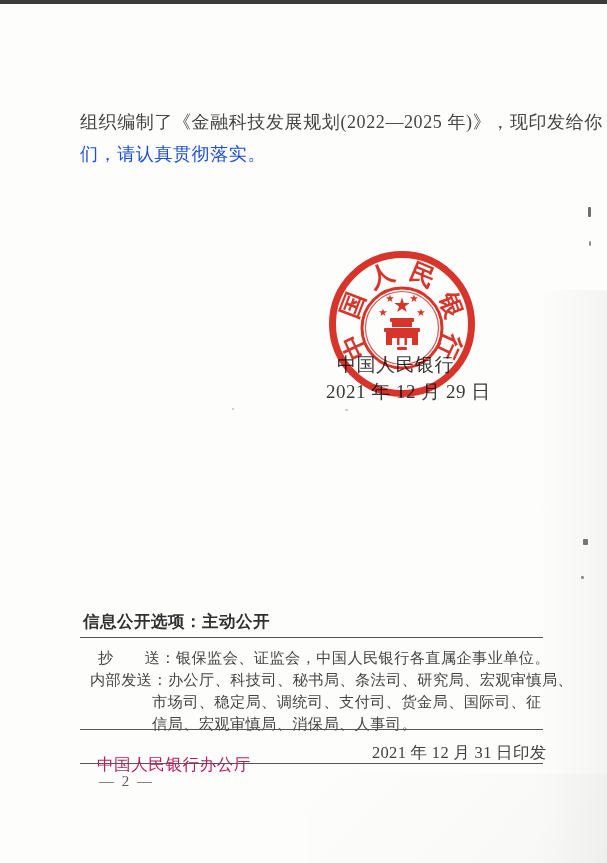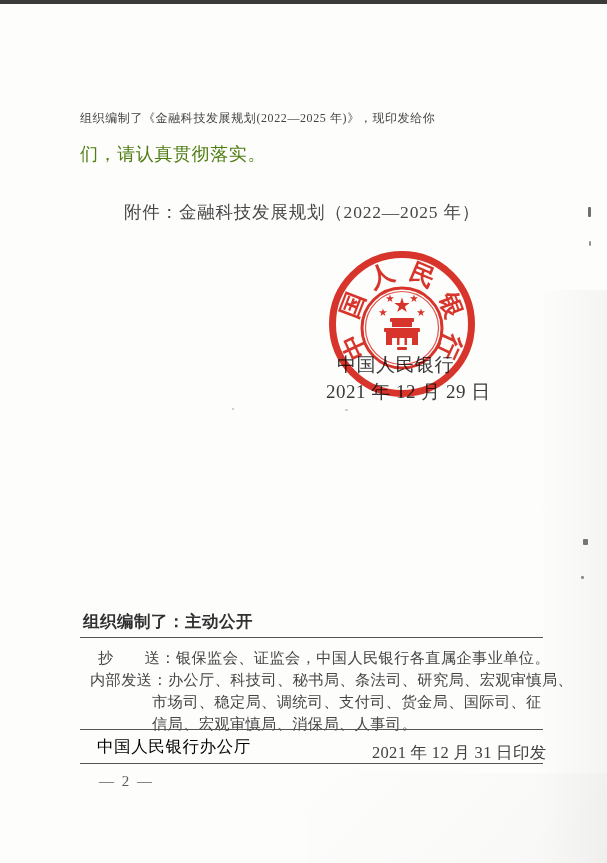--- a/index.html
+++ b/index.html
@@ -5,22 +5,22 @@
   html,body { margin:0; padding:0; background:#e9e9e9; }
   .page {
     position:relative; width:607px; height:863px; margin:0 auto;
     background:#fdfdfc; overflow:hidden;
     font-family:"Liberation Serif","DejaVu Serif",serif;
     color:#3f3f3f;
   }
   .topbar { position:absolute; left:0; top:0; width:607px; height:4px; background:#3b3b3b; }
 
   .txt { position:absolute; white-space:nowrap; }
-  .body-line1 { left:80px;  top:110px; font-size:12px; letter-spacing:0.6px; color:#444; }
-  .body-line2 { left:80px;  top:142px; font-size:18px; letter-spacing:0.6px; color:#4d7c0f; }
+  .body-line1 { left:80px;  top:110px; font-size:18px; letter-spacing:0.6px; color:#444; }
+  .body-line2 { left:80px;  top:142px; font-size:18px; letter-spacing:0.6px; color:#1d4ed8; }
   .attachment { left:124px; top:200px; font-size:17.5px; letter-spacing:0.8px; color:#474747; }
 
   .seal {
     position:absolute; left:326px; top:248px; width:152px; height:152px;
     mix-blend-mode:multiply; opacity:0.94;
   }
   .seal svg { width:152px; height:152px; display:block; }
   .seal-char { font:bold 25px "Liberation Serif","DejaVu Serif",serif; fill:currentColor; }
   .star { fill:currentColor; font-family:"DejaVu Sans",sans-serif; }
 
@@ -34,21 +34,21 @@
   }
   .rule { position:absolute; left:80px; width:463px; height:1.4px; background:#545454; }
   .rule1 { top:637px; } .rule2 { top:729px; } .rule3 { top:763px; }
 
   .dist { font-size:15.2px; letter-spacing:0.4px; color:#454545; }
   .cc   { left:98px;  top:648px; }
   .int1 { left:90px;  top:670px; }
   .int2 { left:152px; top:692px;font-family:Liberation Mono, monospace; }
   .int3 { left:152px; top:714px; }
 
-  .issuer     { left:97px;  top:736px; font-size:16.5px; letter-spacing:0.6px; color:#000000; }
+  .issuer     { left:97px;  top:754px; font-size:16.5px; letter-spacing:0.6px; color:#be185d; }
   .print-date { left:372px; top:742px; font-size:16.5px; letter-spacing:0.3px; color:#424242; }
   .pagenum    { left:99px;  top:773px; font-size:15px; letter-spacing:2px; color:#5b5b5b; }
 
   .speck { position:absolute; background:#4c4c4c; border-radius:1px; }
   .sp1 { left:588px; top:207px; width:3px; height:10px; opacity:.8; }
   .sp2 { left:589px; top:241px; width:2px; height:5px; opacity:.6; }
   .sp3 { left:583px; top:539px; width:5px; height:6px; opacity:.75; }
   .sp4 { left:581px; top:576px; width:3px; height:3px; opacity:.6; }
   .sp5 { left:232px; top:408px; width:2px; height:2px; opacity:.35; }
   .sp6 { left:345px; top:409px; width:3px; height:2px; opacity:.3; }
@@ -66,21 +66,20 @@
 </style>
 </head>
 <body>
 
 <div class="page">
   <div class="topbar"></div>
 
   <div class="txt body-line1">组织编制了《金融科技发展规划(2022—2025 年)》，现印发给你</div>
   <div class="txt body-line2">们，请认真贯彻落实。</div>
 
-  <div class="txt attachment">附件：金融科技发展规划（2022—2025 年）</div>
 
   <div class="txt authority">中国人民银行</div>
   <div class="txt sign-date">2021 年 12 月 29 日</div>
 
   <div class="seal" style="color: rgb(215, 40, 29);">
     <svg viewBox="0 0 152 152">
 
       <circle cx="76" cy="76" r="69.5" fill="none" stroke="currentColor" stroke-width="7"></circle>
 
       <g id="seal-ring-text">
@@ -107,21 +106,21 @@
           <rect x="60" y="84" width="32" height="13"></rect>
           <rect x="66" y="90" width="5" height="7" fill="#fdfdfc"></rect>
           <rect x="73.5" y="90" width="5" height="7" fill="#fdfdfc"></rect>
           <rect x="81" y="90" width="5" height="7" fill="#fdfdfc"></rect>
           <rect x="71" y="99" width="10" height="3" rx="1"></rect>
         </g>
       </g>
     </svg>
   </div>
 
-  <div class="txt disclosure">组织编制了：主动公开</div>
+  <div class="txt disclosure">信息公开选项：主动公开</div>
 
   <div class="rule rule1"></div>
 
   <div class="txt dist cc">抄　　送：银保监会、证监会，中国人民银行各直属企事业单位。</div>
   <div class="txt dist int1">内部发送：办公厅、科技司、秘书局、条法司、研究局、宏观审慎局、</div>
   <div class="txt dist int2">市场司、稳定局、调统司、支付司、货金局、国际司、征</div>
   <div class="txt dist int3">信局、宏观审慎局、消保局、人事司。</div>
 
   <div class="rule rule2"></div>
 

